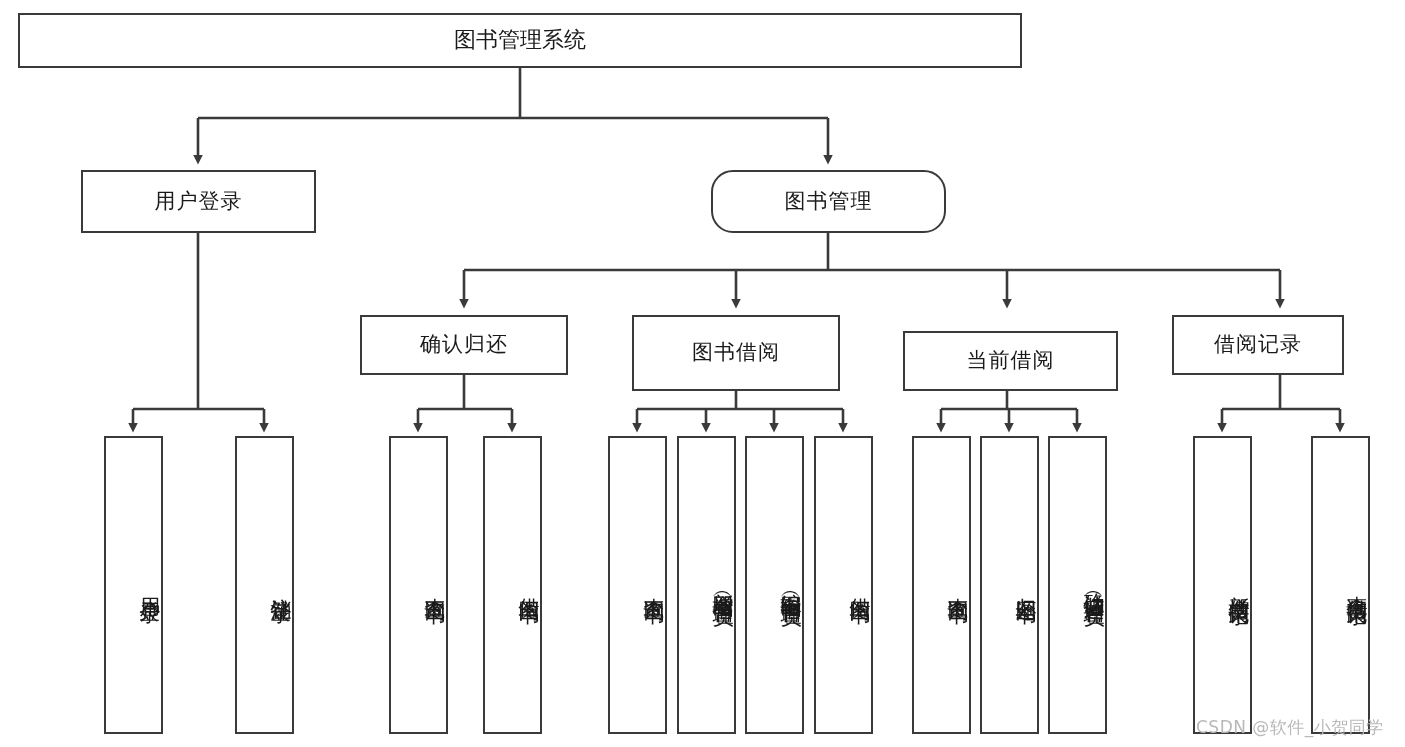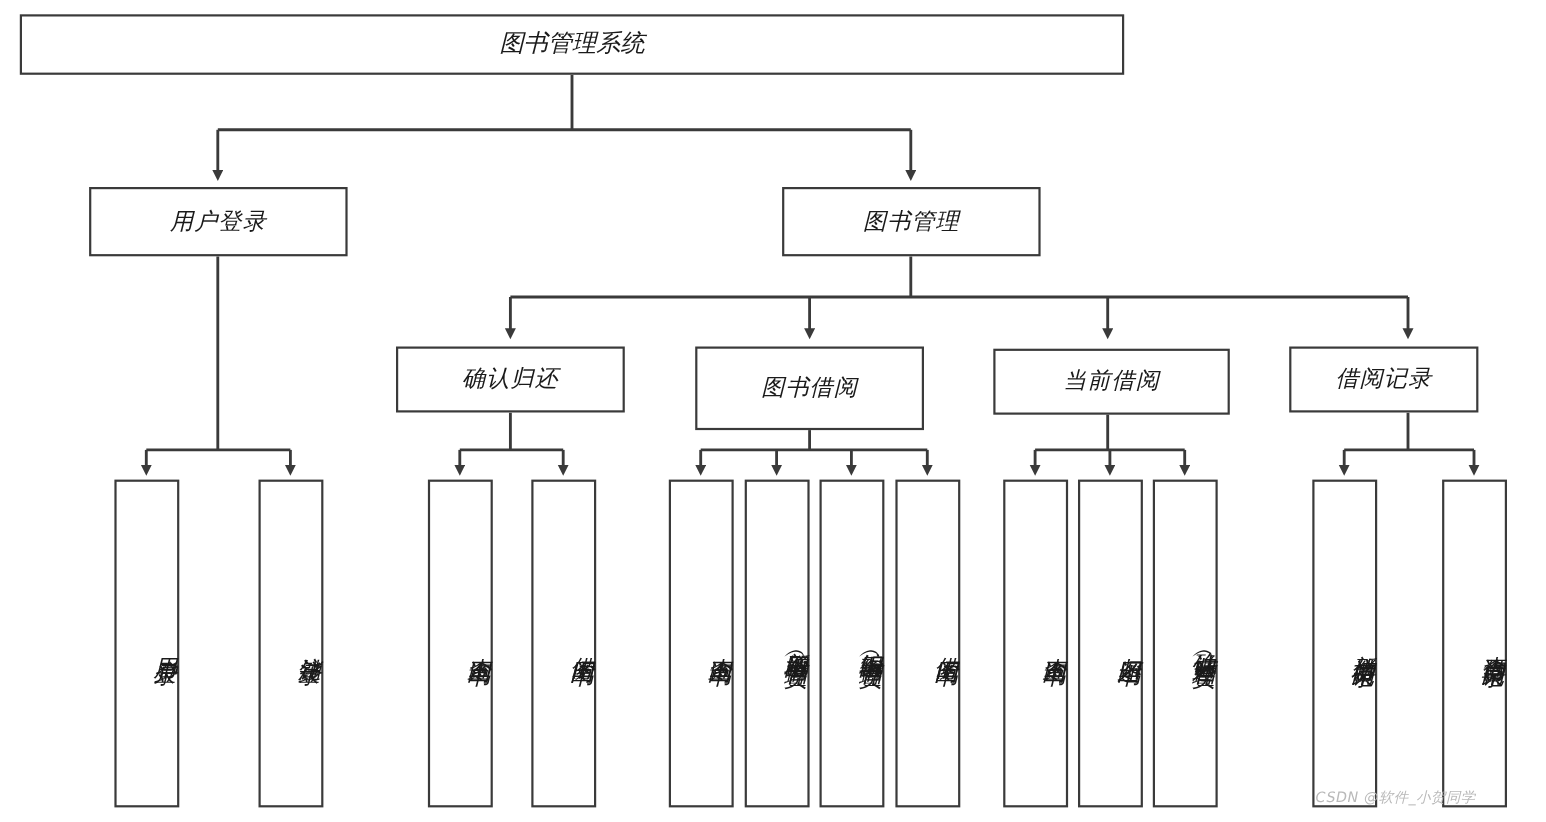--- a/index.html
+++ b/index.html
@@ -22,21 +22,20 @@
     position: absolute;
     box-sizing: border-box;
     border: 2px solid #3a3a3a;
     background: #ffffff;
     display: flex;
     align-items: center;
     justify-content: center;
     color: #1a1a1a;
     text-align: right;
     line-height: 1.12;
-    font-style: italic;
   }
   .node.horiz {
     font-size: 21px;
     letter-spacing: 1px;
   }
   .node.root {
     font-size: 22px;
   }
   .node.vert {
     writing-mode: vertical-rl;
@@ -56,25 +55,24 @@
   #edges {
     position: absolute;
     left: 0;
     top: 0;
     width: 1405px;
     height: 747px;
     pointer-events: none;
   }
   .watermark {
     position: absolute;
-    font-size: 13px;
+    font-size: 17px;
     color: #b9b9b9;
     white-space: nowrap;
     letter-spacing: 0.5px;
-    font-style: italic;
   }
 </style>
 </head>
 <body>
 
 <div id="canvas">
 
   <svg id="edges" viewBox="0 0 1405 747" xmlns="http://www.w3.org/2000/svg">
     <defs>
       <marker id="arrow" markerWidth="12" markerHeight="12" refX="1.5" refY="5" orient="auto" markerUnits="userSpaceOnUse">
@@ -127,31 +125,31 @@
     </g>
   </svg>
 
   <div class="node root" style="left:18px; top:13px; width:1004px; height:55px;">
     <span>图书管理系统</span>
   </div>
 
   <div class="node horiz" style="left:81px; top:170px; width:235px; height:63px;">
     <span>用户登录</span>
   </div>
-  <div class="node horiz" style="left:711px; top:170px; width:235px; height:63px;">
+  <div class="node horiz" style="left:711px; top:170px; width:235px; height:63px;border-radius:22px;">
     <span>图书管理</span>
   </div>
 
   <div class="node horiz" style="left:360px; top:315px; width:208px; height:60px;">
     <span>确认归还</span>
   </div>
   <div class="node horiz" style="left:632px; top:315px; width:208px; height:76px;">
     <span>图书借阅</span>
   </div>
-  <div class="node horiz" style="left:903px; top:317px; width:215px; height:60px;">
+  <div class="node horiz" style="left:903px; top:331px; width:215px; height:60px;">
     <span>当前借阅</span>
   </div>
   <div class="node horiz" style="left:1172px; top:315px; width:172px; height:60px;">
     <span>借阅记录</span>
   </div>
 
   <div class="node vert" style="left:104px; top:436px; width:59px; height:298px;">
     <span class="vlabel">用户登录</span>
   </div>
   <div class="node vert" style="left:235px; top:436px; width:59px; height:298px;">

